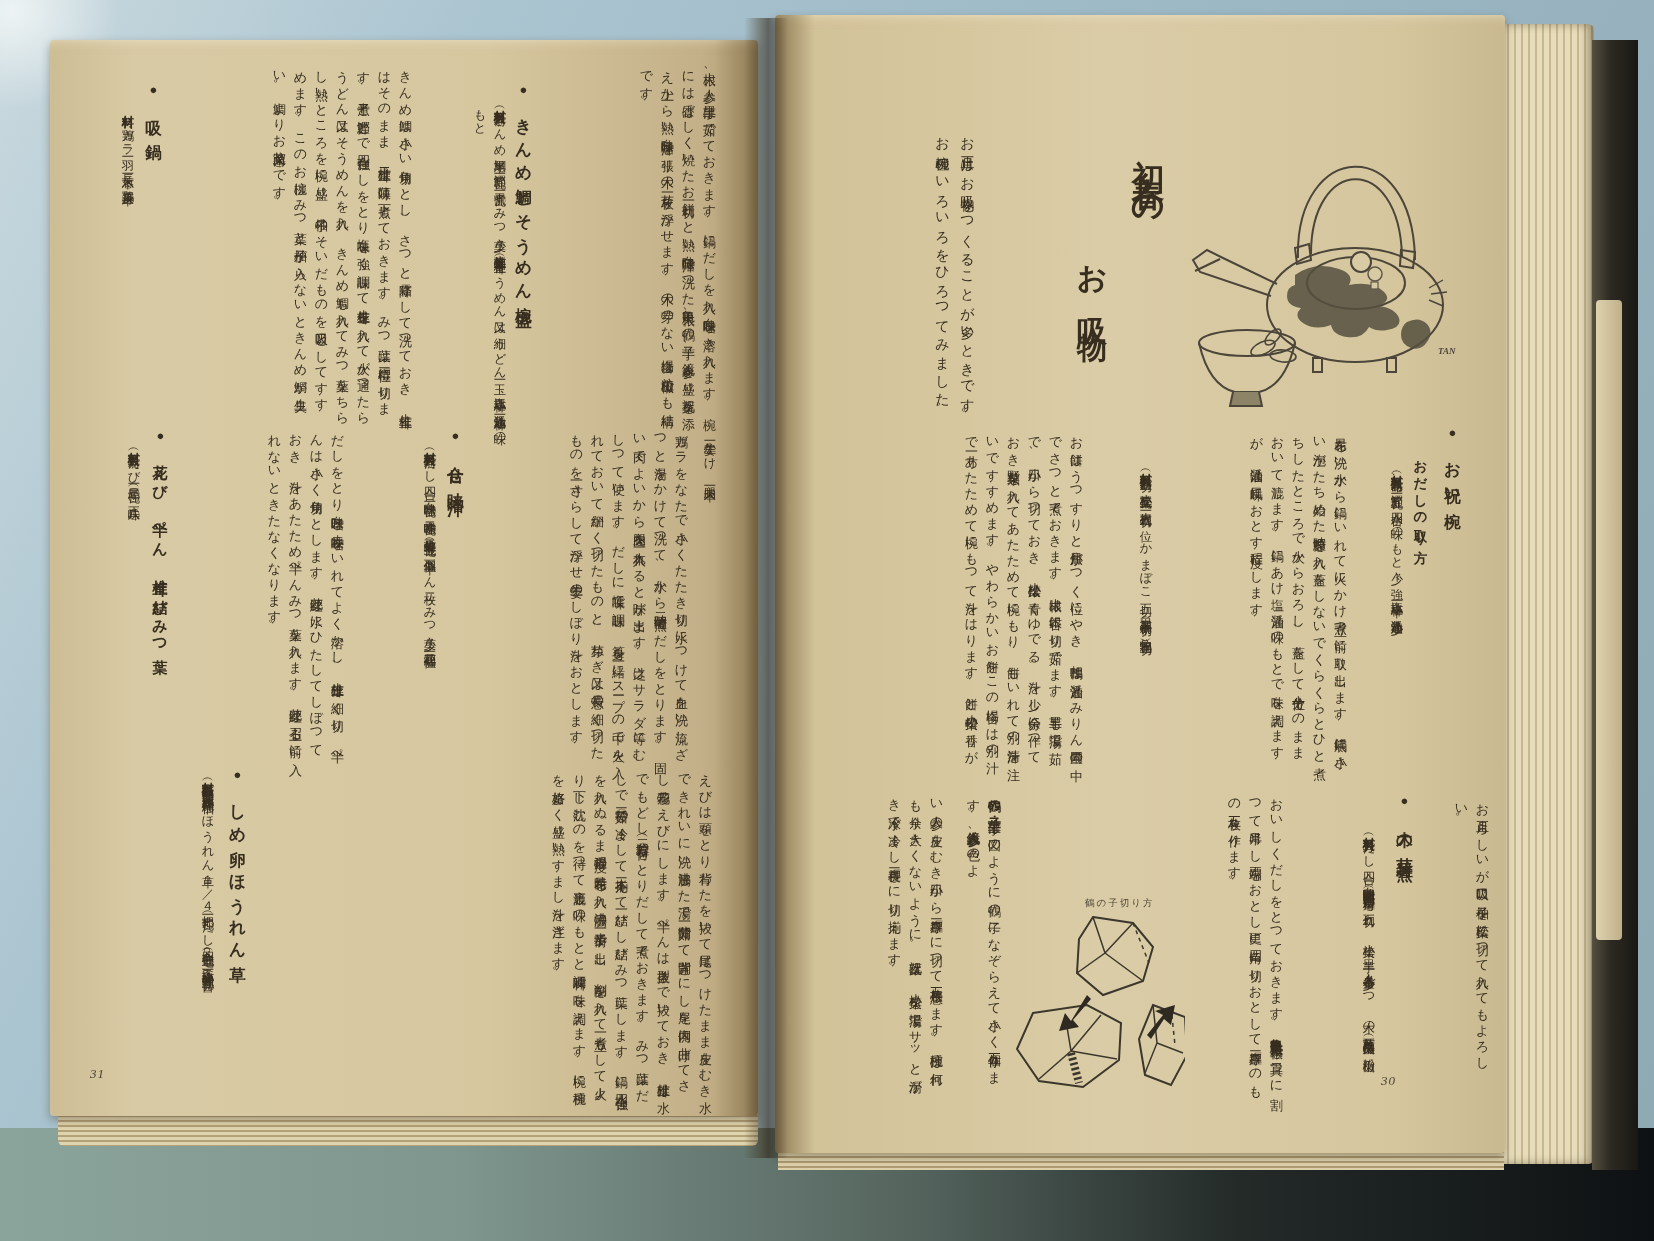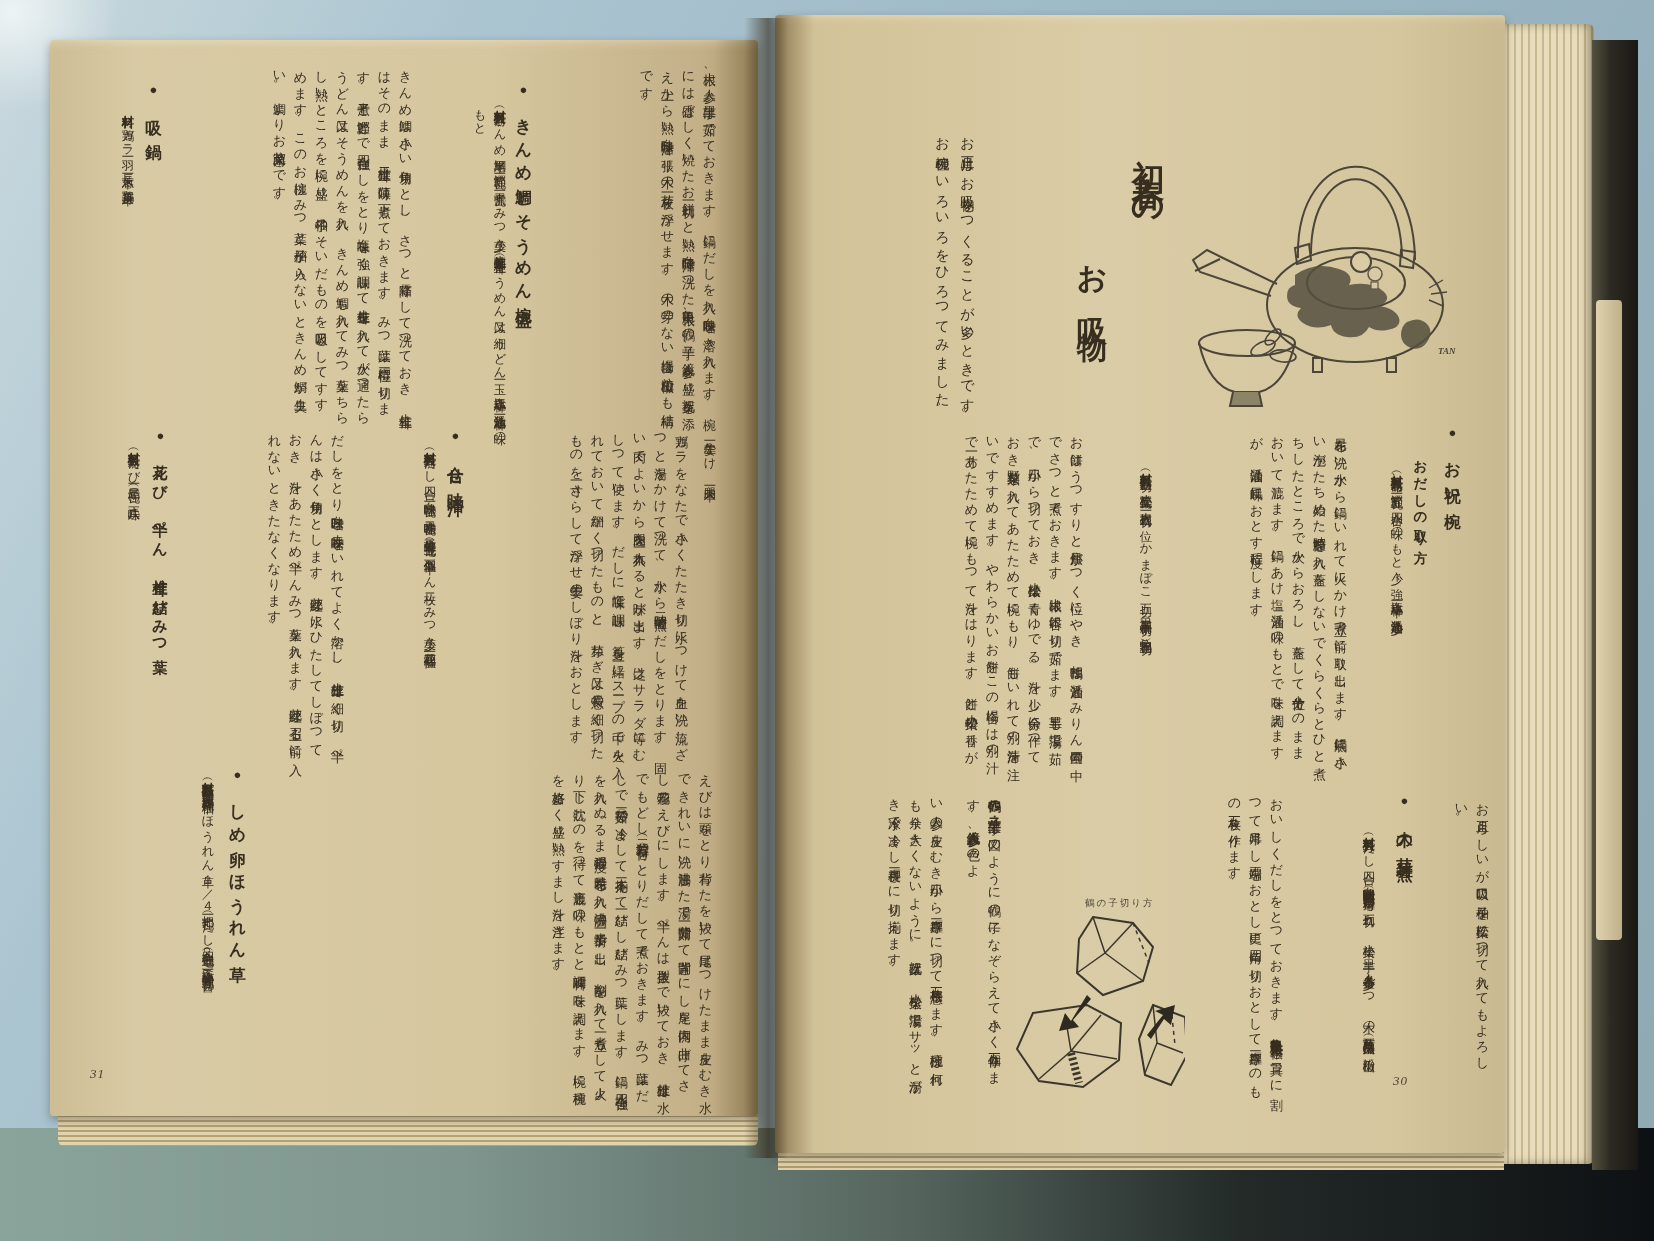--- a/index.html
+++ b/index.html
@@ -192,20 +192,20 @@
       <path d="M148,150 L152,188 L140,218 M152,188 L178,198" stroke-width="1.5"></path>
       <path d="M166,152 L170,190" stroke-dasharray="4,4" stroke-width="1.5"></path>
     </g>
     <path d="M66,198 L74,228" stroke="#3c372c" stroke-width="8" stroke-dasharray="2.5,2.5" fill="none"></path>
     <g fill="#2e2a21">
       <path d="M82,140 L66,166 L60,158 L54,176 L74,172 L68,165 L86,144 Z"></path>
       <path d="M142,180 L158,160 L150,156 L170,150 L166,170 L159,164 L146,184 Z"></path>
     </g>
   </svg>
 
-  <div class="abs pgnum" style="left:606px;top:1058px;margin-left:12px;">30</div>
+  <div class="abs pgnum" style="left:606px;top:1058px;">30</div>
 
   <div class="abs" style="left:0;top:0;width:40px;height:100%;border-radius:4px 0 0 4px;
        background:linear-gradient(90deg,rgba(70,52,25,.4),rgba(70,52,25,0));"></div>
 </div>
 
 <div class="abs" style="left:744px;top:18px;width:44px;height:1140px;
      background:linear-gradient(90deg,rgba(50,36,16,0) 0%,rgba(55,40,18,.45) 40%,rgba(38,26,10,.55) 55%,rgba(50,36,16,0) 100%);"></div>
 
 </body></html>

